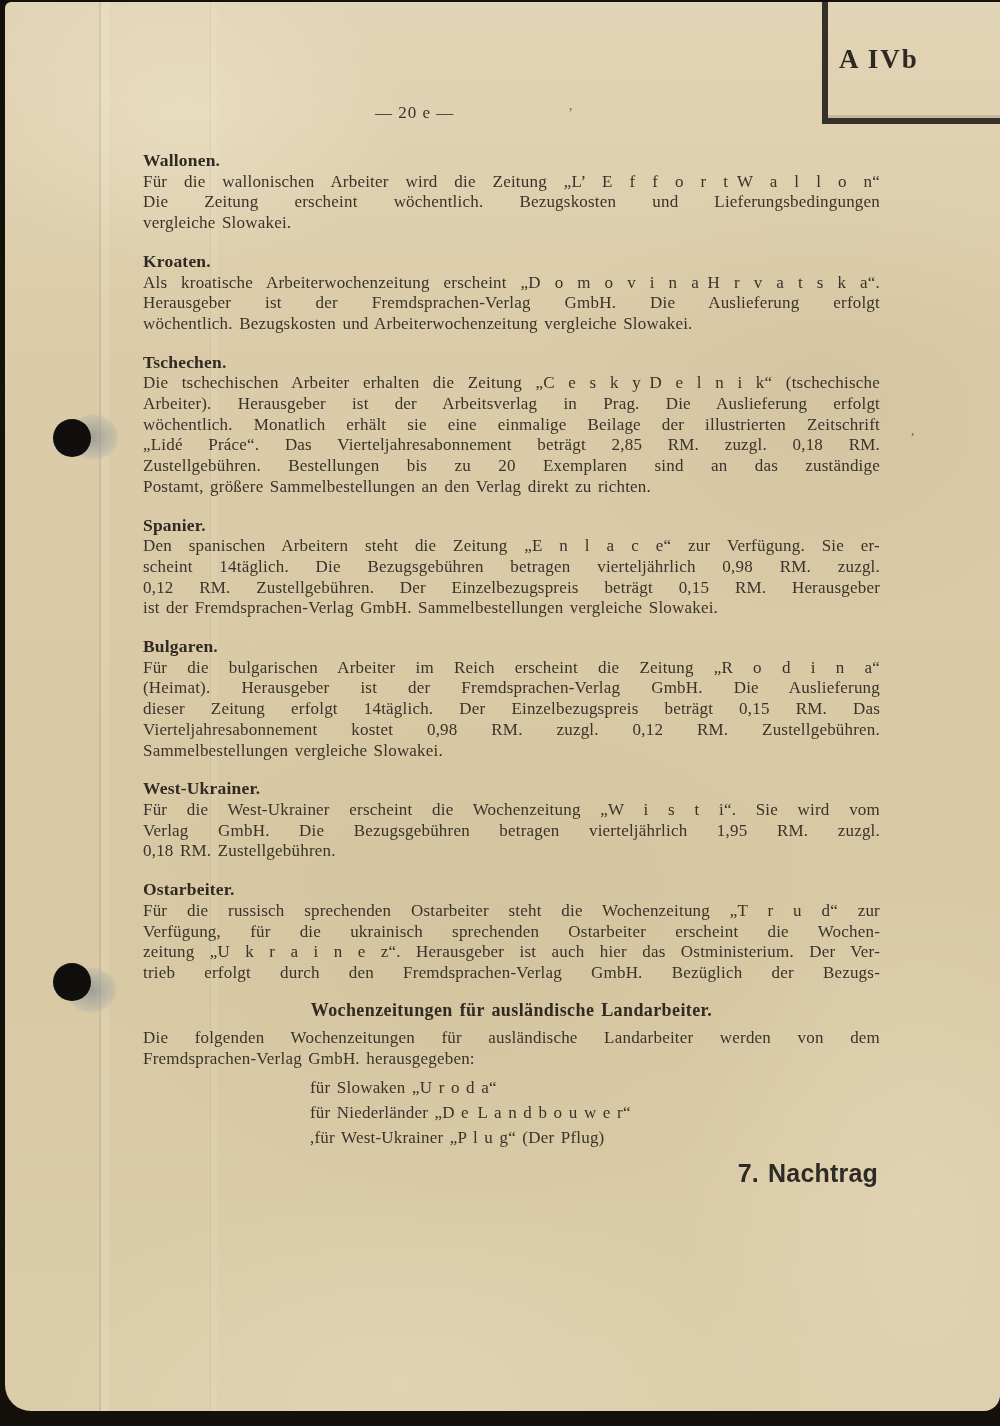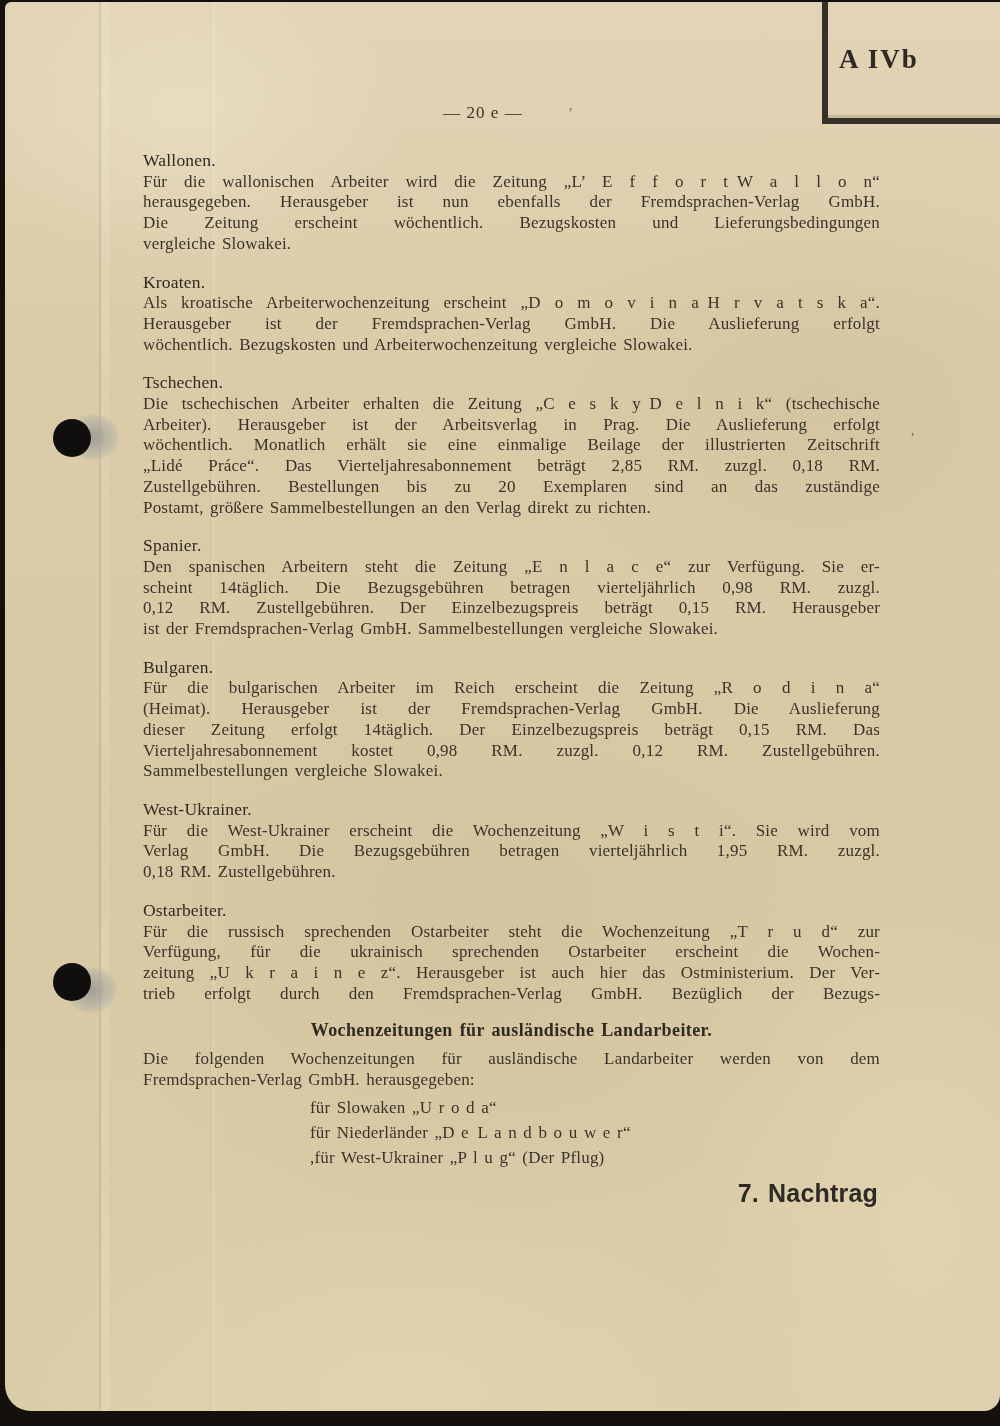--- a/index.html
+++ b/index.html
@@ -28,41 +28,41 @@
   .ink{color:#3a332a;}
   
   .tab-vline{position:absolute;left:817px;top:0;width:6px;height:117px;background:#35312a;}
   .tab-hline{position:absolute;left:817px;top:116px;right:0;height:6px;background:#35312a;box-shadow:0 -3px 0 rgba(53,49,42,0.15);}
   .tab-label{
     position:absolute;left:834px;top:42px;width:120px;
     font-size:27px;font-weight:700;letter-spacing:2px;color:#2e2a23;
   }
   
   .pageno{
-    position:absolute;left:348px;top:101px;width:260px;text-align:center;
+    position:absolute;left:370px;top:101px;width:260px;text-align:left;
     font-size:17px;color:#3a332a;letter-spacing:1px;
   }
   .stray1{position:absolute;left:563px;top:103px;font-size:15px;color:rgba(58,50,40,0.65);}
   .stray2{position:absolute;left:905px;top:428px;font-size:15px;color:rgba(58,50,40,0.6);}
   
   .hole{position:absolute;width:38px;height:38px;border-radius:50%;background:#100f0d;}
   .hole1{left:48px;top:417px;}
   .hole2{left:48px;top:961px;}
   .smudge{position:absolute;width:52px;height:46px;border-radius:50%;
     background:radial-gradient(ellipse at 50% 50%, rgba(150,152,148,0.85), rgba(170,172,166,0.4) 60%, transparent 75%);}
   .smudge1{left:62px;top:412px;}
   .smudge2{left:60px;top:965px;}
   
   .content{
     position:absolute;left:138px;top:148px;width:737px;
     font-size:17px;line-height:20.7px;color:#3a332a;
     letter-spacing:0.2px;word-spacing:2px;
   }
   .sec-heading{
-    font-weight:400;color:#302a22;margin-top:17px;margin-bottom:1px;
+    font-weight:700;color:#302a22;margin-top:17px;margin-bottom:1px;
     font-size:17.5px;
   }
   .sec-heading.first{margin-top:0;}
   .para{margin:0;}
   .line{text-align:justify;}
   .line.just{text-align-last:justify;}
   .center-heading{
     text-align:center;font-weight:700;font-size:18px;color:#302a22;
     margin-top:16px;margin-bottom:8px;letter-spacing:0.4px;
   }
@@ -92,21 +92,20 @@
   <div class="smudge smudge1"></div>
   <div class="hole hole1"></div>
   <div class="smudge smudge2"></div>
   <div class="hole hole2"></div>
 
   <div class="content ink">
     <div>
         <div class="sec-heading first">Wallonen.</div>
         <div class="para">
           <div class="line just">Für die wallonischen Arbeiter wird die Zeitung „L’ E f f o r t W a l l o n“</div>
-          <div class="line just">herausgegeben. Herausgeber ist nun ebenfalls der Fremdsprachen-Verlag GmbH.</div>
           <div class="line just">Die Zeitung erscheint wöchentlich. Bezugskosten und Lieferungsbedingungen</div>
           <div class="line">vergleiche Slowakei.</div>
         </div>
         <div class="sec-heading">Kroaten.</div>
         <div class="para">
           <div class="line just">Als kroatische Arbeiterwochenzeitung erscheint „D o m o v i n a H r v a t s k a“.</div>
           <div class="line just">Herausgeber ist der Fremdsprachen-Verlag GmbH. Die Auslieferung erfolgt</div>
           <div class="line">wöchentlich. Bezugskosten und Arbeiterwochenzeitung vergleiche Slowakei.</div>
         </div>
         <div class="sec-heading">Tschechen.</div>

